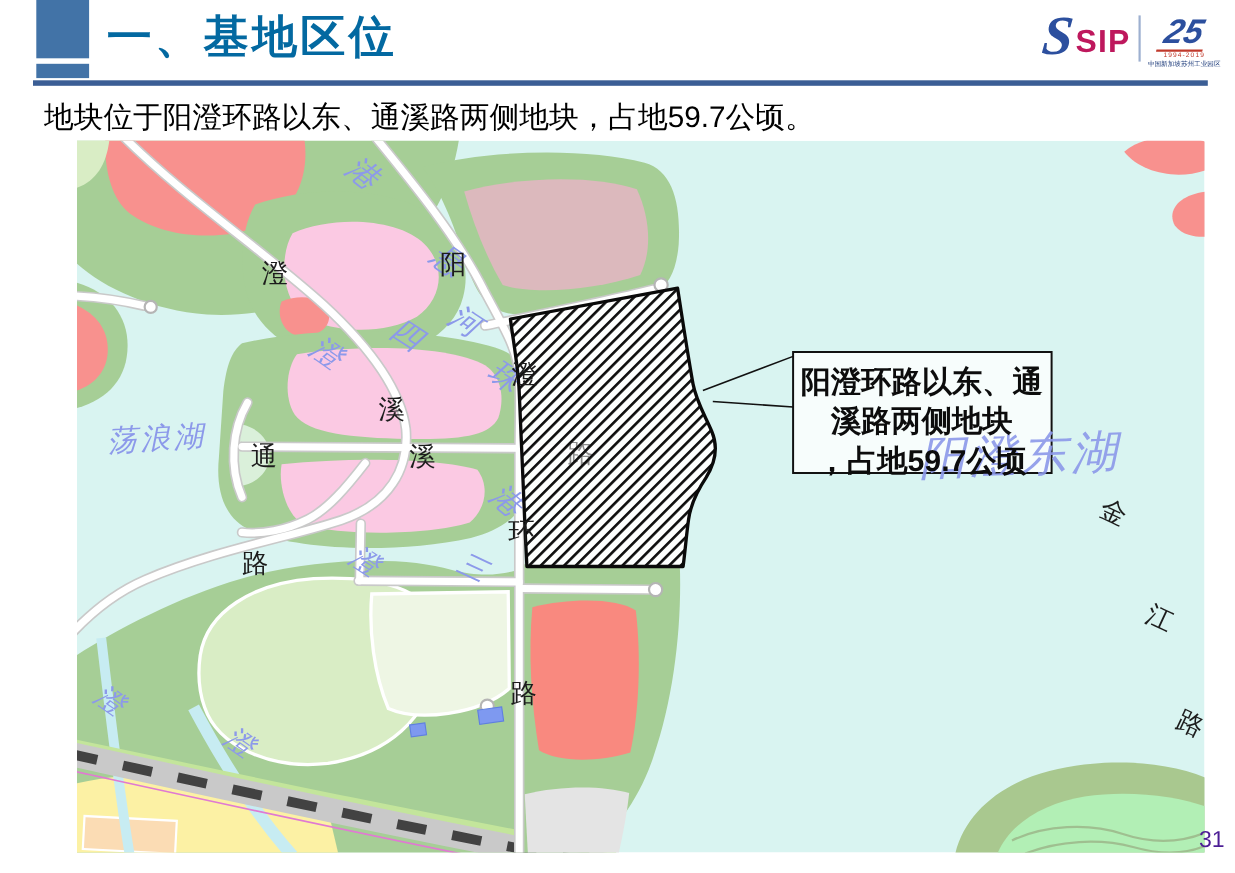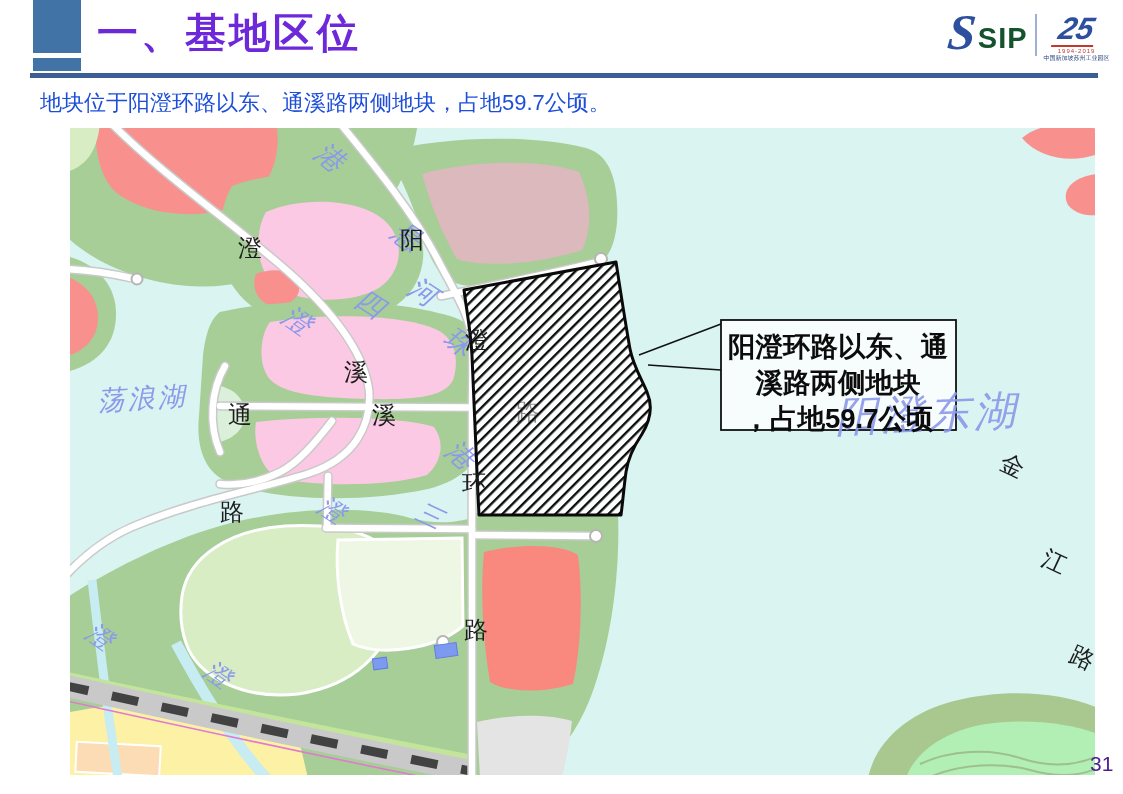--- a/index.html
+++ b/index.html
@@ -2,27 +2,27 @@
 <html><head>
 <meta charset="utf-8">
 <style>
   html,body{margin:0;padding:0;background:#e9e9e9;}
   .slide{position:relative;width:1123px;height:794px;background:#ffffff;overflow:hidden;
          font-family:"Liberation Sans","DejaVu Sans",sans-serif;}
   
   .sq-big{position:absolute;left:33px;top:0;width:48px;height:53px;background:#4273a7;}
   .sq-small{position:absolute;left:33px;top:58px;width:48px;height:13px;background:#4273a7;}
   .head-line{position:absolute;left:30px;top:73px;width:1068px;height:5px;background:#3b5e95;}
-  .title{position:absolute;left:97px;top:6px;font-size:41px;font-weight:bold;color:#6d28d9;letter-spacing:3px;}
-  .subtitle{position:absolute;left:40px;top:88px;font-size:22px;color:#1d4ed8;}
+  .title{position:absolute;left:97px;top:6px;font-size:41px;font-weight:bold;color:#0369a1;letter-spacing:3px;}
+  .subtitle{position:absolute;left:40px;top:88px;font-size:27px;color:#000000;}
   
   .logo{position:absolute;left:948px;top:6px;height:62px;display:flex;align-items:flex-start;}
   .logo-s{font-family:"Liberation Serif","DejaVu Serif",serif;font-style:italic;font-weight:bold;
           font-size:50px;line-height:52px;color:#2c4f9e;transform:skewX(-6deg);}
-  .logo-sip{font-size:29px;font-weight:bold;color:#14532d;letter-spacing:1px;margin:16px 0 0 2px;}
+  .logo-sip{font-size:29px;font-weight:bold;color:#be185d;letter-spacing:1px;margin:16px 0 0 2px;}
   .logo-div{width:2px;height:42px;background:#9db0d0;margin:8px 7px 0 7px;}
   .logo-right{display:flex;flex-direction:column;align-items:center;margin-top:8px;}
   .logo-25{font-style:italic;font-weight:bold;font-size:31px;line-height:30px;color:#2c4f9e;
            transform:skewX(-14deg);border-bottom:2px solid #c0392b;padding:0 4px 1px 4px;}
   .logo-years{font-size:6px;color:#c0392b;letter-spacing:1px;margin-top:1px;}
   .logo-org{font-size:6px;color:#23407e;letter-spacing:0;white-space:nowrap;}
   
   .map{position:absolute;left:70px;top:128px;width:1025px;height:647px;}
   svg text{font-family:"Liberation Sans","DejaVu Sans",sans-serif;}
   .page-num{position:absolute;left:1090px;top:752px;font-size:21px;color:#4c1d95;}

